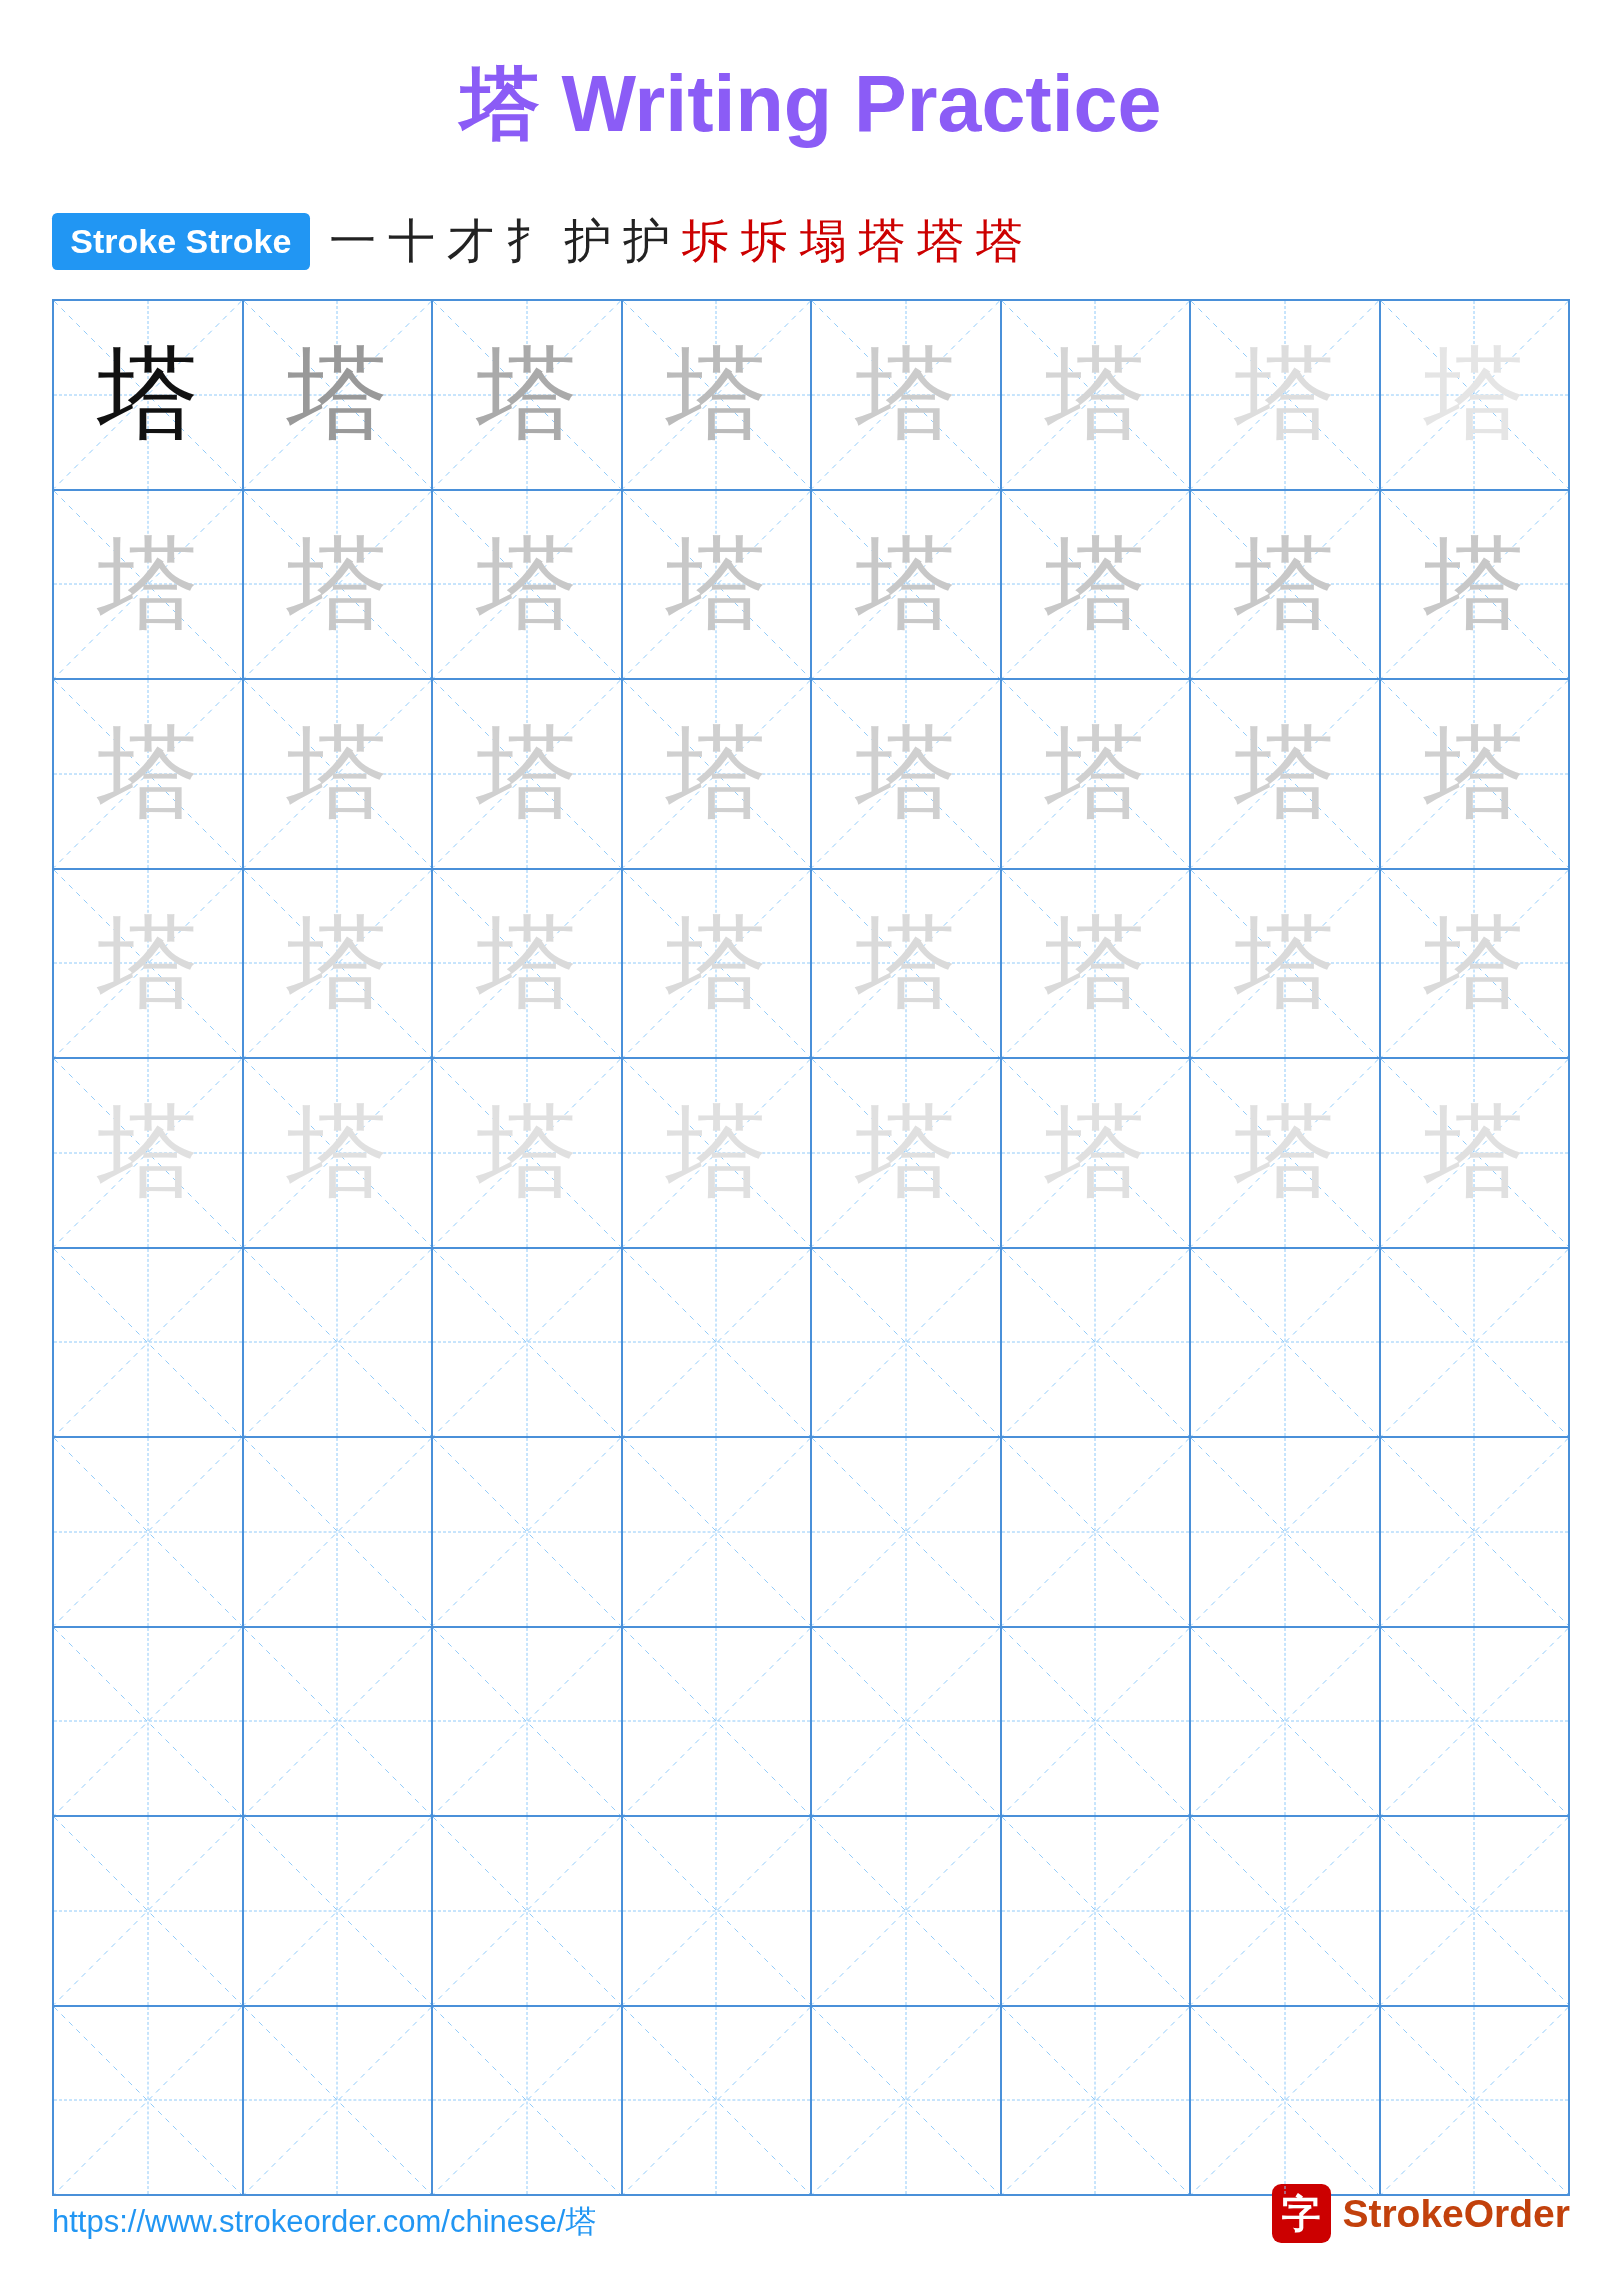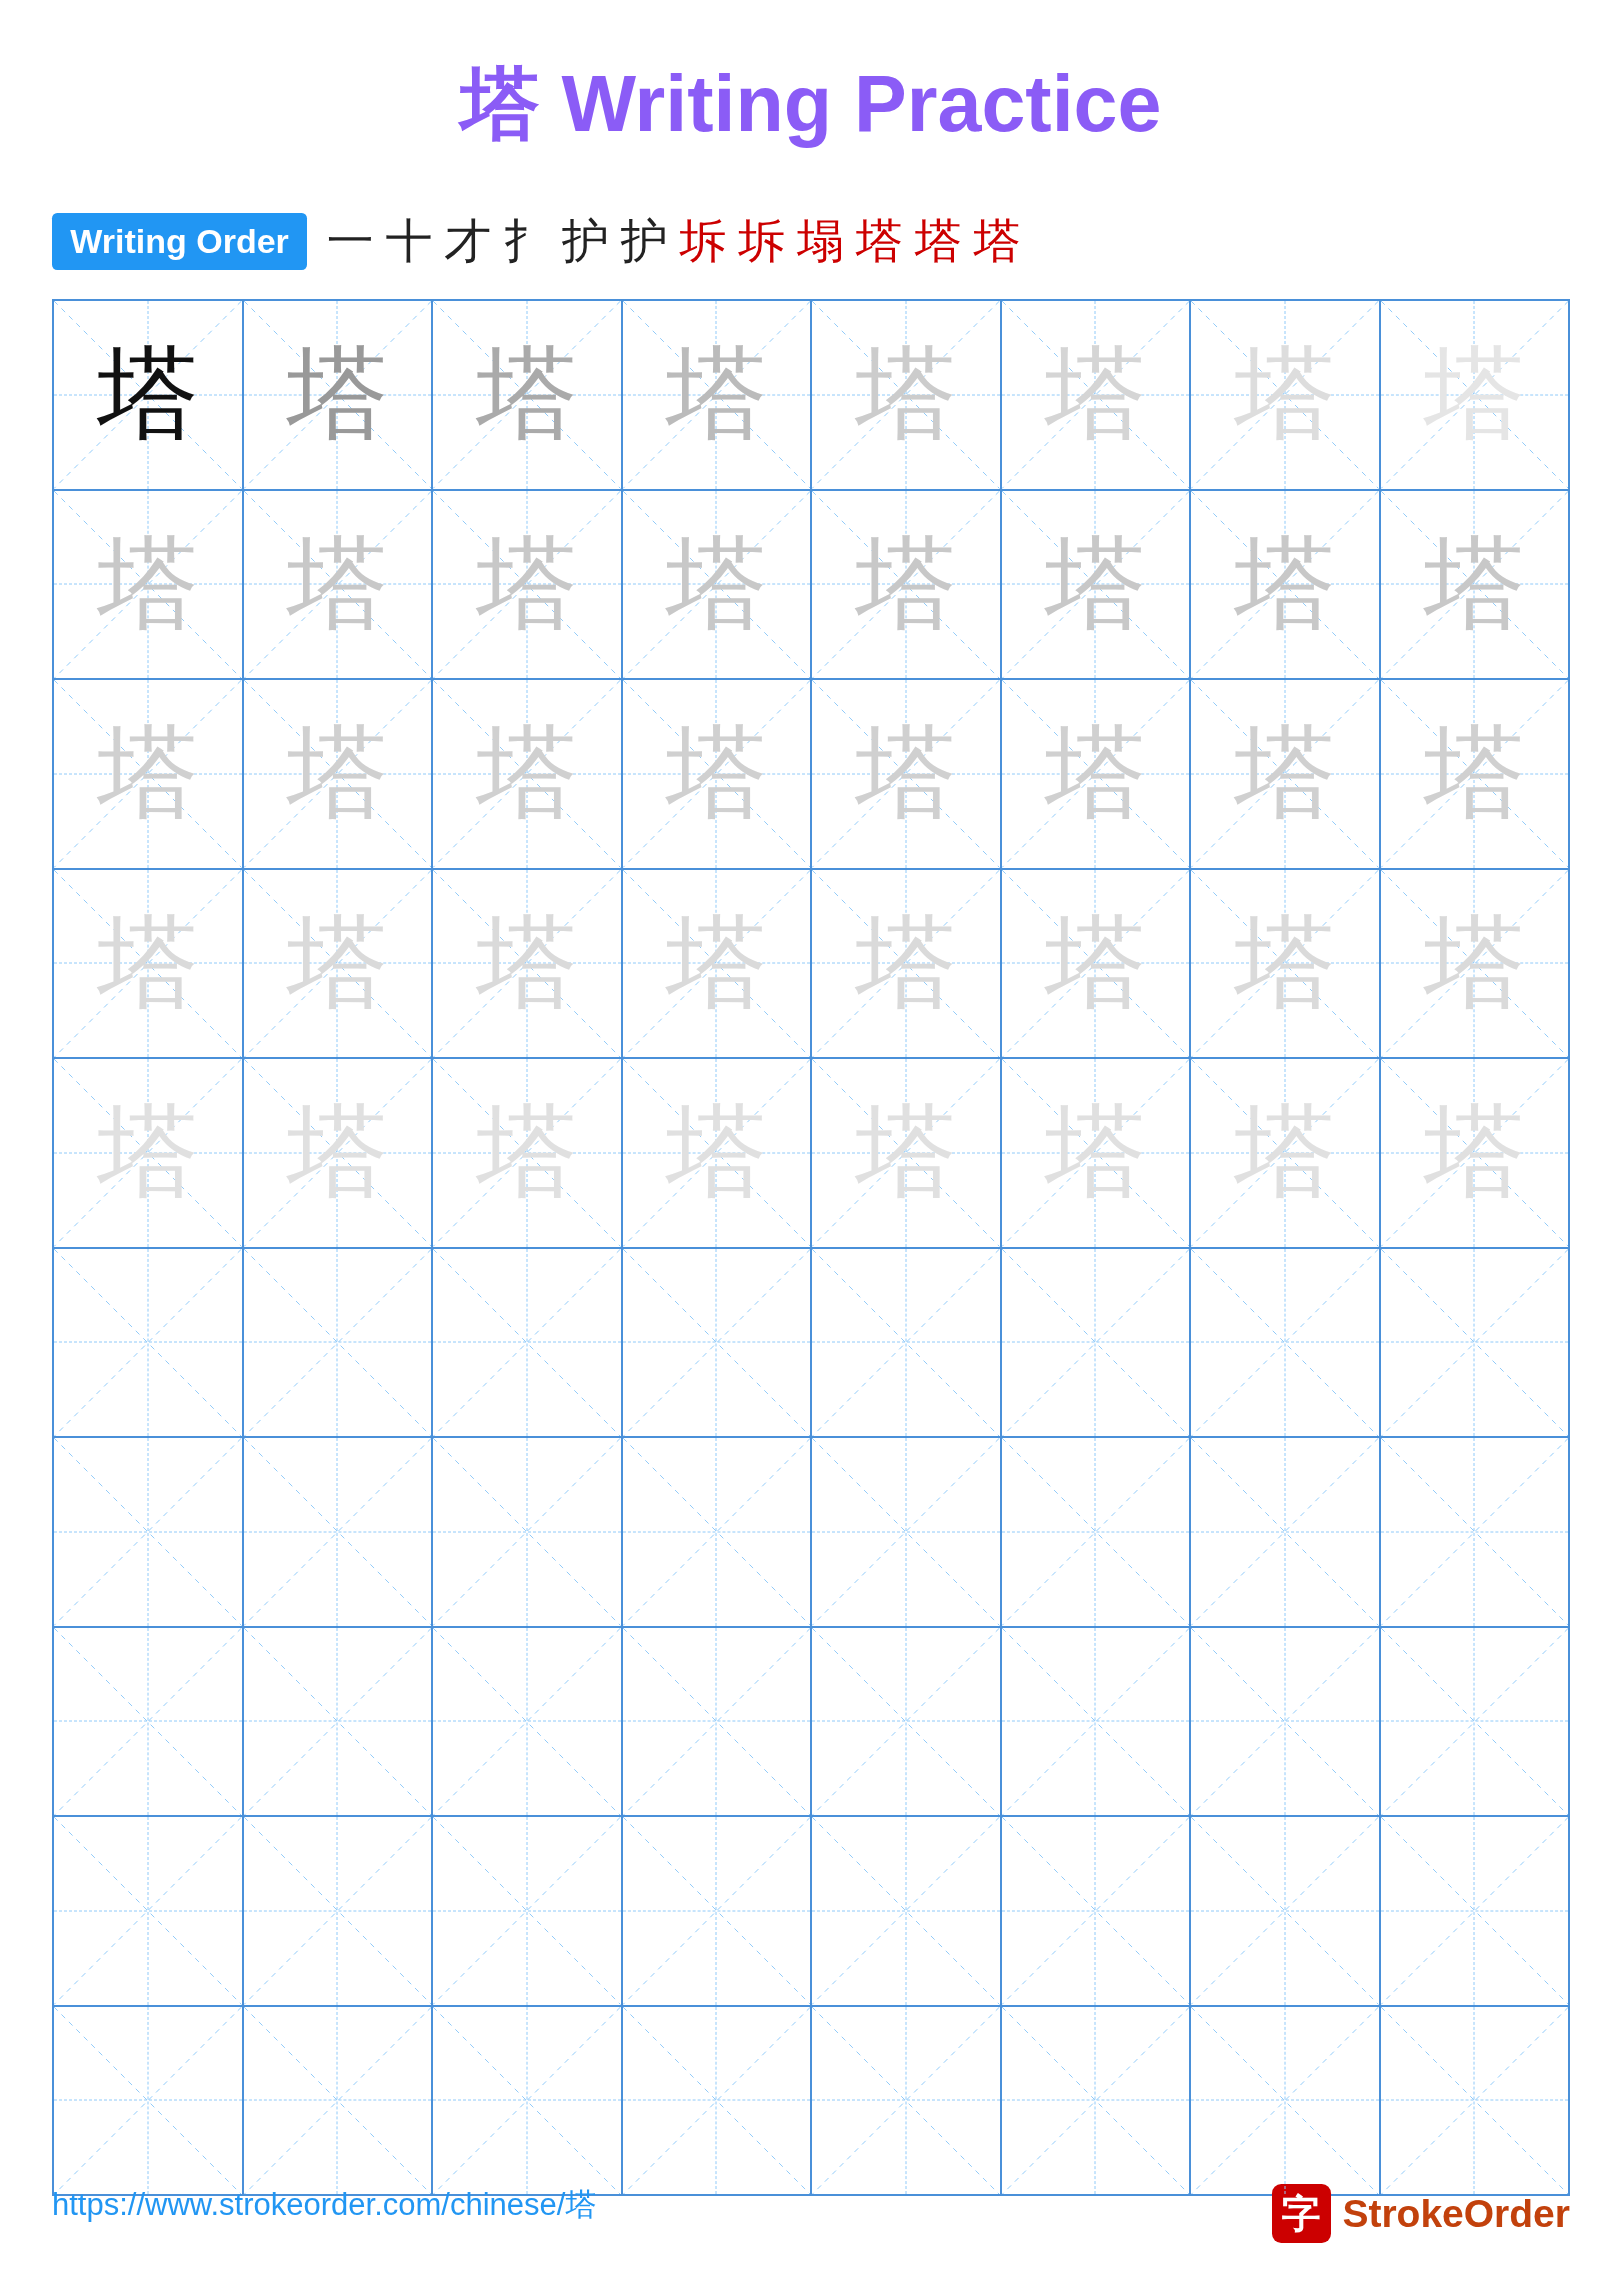--- a/index.html
+++ b/index.html
@@ -145,21 +145,21 @@
     .row-4 .cell-char { color: #dadada; }
     .row-5 .cell-char { color: #e0e0e0; }
 
     
     .footer {
       position: absolute;
       bottom: 52px;
       left: 0;
       right: 0;
       display: flex;
-      align-items: flex-start;
+      align-items: flex-end;
       justify-content: space-between;
       padding: 0 52px;
     }
     .footer-url {
       font-size: 31px;
       color: #2196F3;
       font-family: Arial, sans-serif;
     }
     .footer-logo {
       display: flex;
@@ -187,21 +187,21 @@
     }
   </style>
 </head>
 <body>
 
 <div class="title-section">
   <span class="title-text">塔 Writing Practice</span>
 </div>
 
 <div class="stroke-order-section">
-  <span class="stroke-order-badge">Writing Order</span>
+  <span class="stroke-order-badge">Stroke Stroke</span>
   <div class="stroke-order-chars">
     <span class="stroke-char">一</span>
     <span class="stroke-char">十</span>
     <span class="stroke-char">才</span>
     <span class="stroke-char">扌</span>
     <span class="stroke-char">护</span>
     <span class="stroke-char">护</span>
     <span class="stroke-char red">坼</span>
     <span class="stroke-char red">坼</span>
     <span class="stroke-char red">塌</span>

